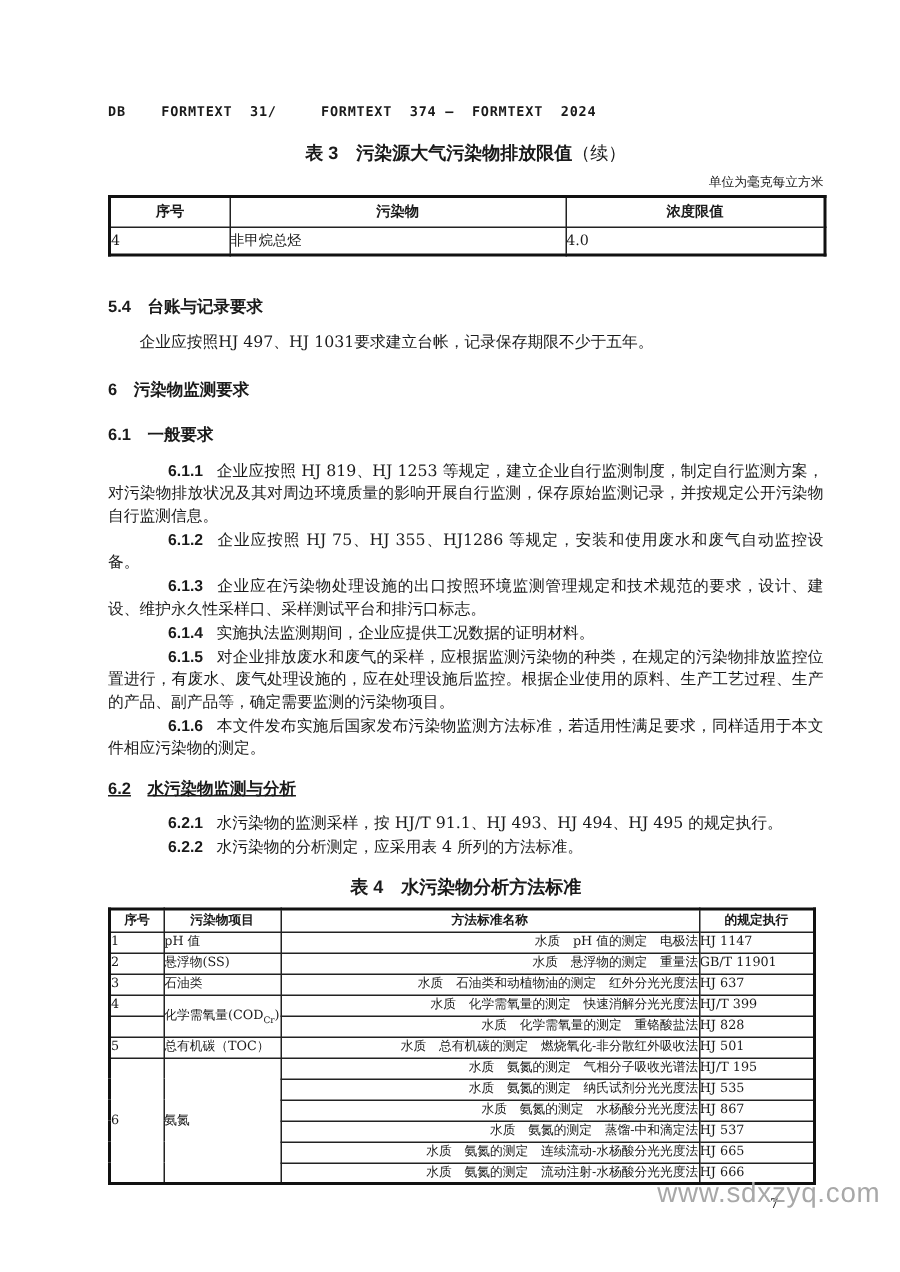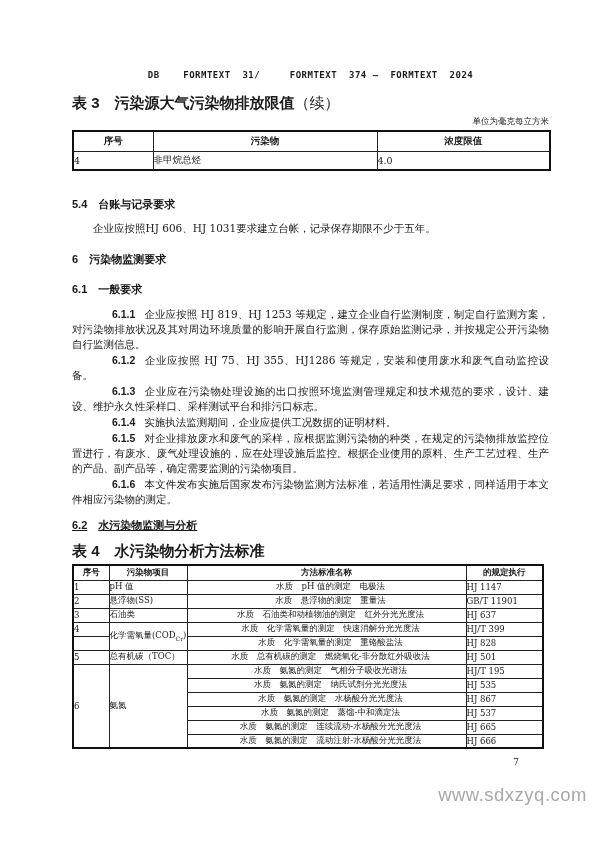--- a/index.html
+++ b/index.html
@@ -1,43 +1,43 @@
 <!DOCTYPE html>
 <html><head>
 <meta charset="utf-8">
 <style>
   * { margin:0; padding:0; box-sizing:border-box; }
   html,body { width:600px; height:848px; background:#ffffff; overflow:hidden; }
   body { font-family:"DejaVu Serif", serif; color:#1a1a1a; position:relative; }
   .page { padding:70px 51px 0 72px; width:600px; }
 
   .doc-header { font-family:"DejaVu Sans Mono", monospace; font-weight:bold;
-    font-size:9px; text-align:center; white-space:pre; letter-spacing:0.5px; height:12px; }
-
-  .tbl-title { margin-top:12px; text-align:left; font-size:15px; height:14px; }
+    font-size:9px; text-align:left; white-space:pre; letter-spacing:0.5px; height:12px; }
+
+  .tbl-title { margin-top:12px; text-align:center; font-size:12px; height:14px; }
   .tbl-title .t-main { font-weight:bold; font-family:"Liberation Sans", sans-serif; }
   .tbl-title .t-suffix { font-weight:normal; }
   .tbl4-title { margin-top:10px; margin-bottom:8px; }
 
   .unit-note { margin-top:8px; text-align:right; font-size:8.5px; height:11px; }
 
   table { border-collapse:collapse; table-layout:fixed; margin-top:3px; }
   table, tr, td, th { border:1px solid #222; }
   table { border-width:2px; border-color:#111; }
   th { font-family:"Liberation Sans", sans-serif; font-weight:bold; }
   td, th { vertical-align:middle; overflow:hidden; white-space:nowrap; }
 
   .table3 { width:477px; font-size:9.5px; }
   .table3 th { height:20px; border-bottom-width:1.5px; }
   .table3 td { height:19px; }
 
   .table4 { width:470px; font-size:8.5px; margin-top:0; }
   .table4 th { height:15px; border-bottom-width:1.5px; }
   .table4 td { height:14px; }
-  .table4 td.method { text-align:center; padding-left:8px; }
+  .table4 td.method { text-align:right; padding-left:8px; }
 
   .sec-head { font-family:"Liberation Sans", sans-serif; font-weight:bold;
     font-size:11px; height:14px; }
   .sec-head .hnum { margin-right:11px; }
   .h-54 { margin-top:26px; }
   .h-6  { margin-top:16px; }
   .h-61 { margin-top:16px; }
   .h-62 { margin-top:11px;text-decoration:underline; }
 
   .para { font-size:10.5px; line-height:15px; text-align:justify; }
@@ -84,21 +84,21 @@
       <td>4</td>
       <td>非甲烷总烃</td>
       <td>4.0</td>
     </tr>
   </tbody>
     </table>
 
   <div class="sec-head h-54">
     <span class="hnum">5.4</span><span>台账与记录要求</span>
   </div>
-  <p class="para para-indent">企业应按照HJ 606、HJ 1031要求建立台帐，记录保存期限不少于五年。</p>
+  <p class="para para-indent">企业应按照HJ 497、HJ 1031要求建立台帐，记录保存期限不少于五年。</p>
 
   <div class="sec-head h-6">
     <span class="hnum">6</span><span>污染物监测要求</span>
   </div>
 
   <div class="sec-head h-61">
     <span class="hnum">6.1</span><span>一般要求</span>
   </div>
 
   <div class="clauses">
@@ -107,20 +107,24 @@
     <p class="para clause"><span class="cnum">6.1.3</span><span>企业应在污染物处理设施的出口按照环境监测管理规定和技术规范的要求，设计、建设、维护永久性采样口、采样测试平台和排污口标志。</span></p>
     <p class="para clause"><span class="cnum">6.1.4</span><span>实施执法监测期间，企业应提供工况数据的证明材料。</span></p>
     <p class="para clause"><span class="cnum">6.1.5</span><span>对企业排放废水和废气的采样，应根据监测污染物的种类，在规定的污染物排放监控位置进行，有废水、废气处理设施的，应在处理设施后监控。根据企业使用的原料、生产工艺过程、生产的产品、副产品等，确定需要监测的污染物项目。</span></p>
     <p class="para clause"><span class="cnum">6.1.6</span><span>本文件发布实施后国家发布污染物监测方法标准，若适用性满足要求，同样适用于本文件相应污染物的测定。</span></p>
   </div>
 
   <div class="sec-head h-62">
     <span class="hnum">6.2</span><span>水污染物监测与分析</span>
   </div>
 
+  <div class="clauses clauses-62">
+    <p class="para clause"><span class="cnum">6.2.1</span><span>水污染物的监测采样，按 HJ/T 91.1、HJ 493、HJ 494、HJ 495 的规定执行。</span></p>
+    <p class="para clause"><span class="cnum">6.2.2</span><span>水污染物的分析测定，应采用表 4 所列的方法标准。</span></p>
+  </div>
 
   <div class="tbl-title tbl4-title">
     <span class="t-main">表 4　水污染物分析方法标准</span>
   </div>
 
   <table class="table4">
     <colgroup>
         <col style="width:36px">
         <col style="width:78px">
         <col style="width:279px">

